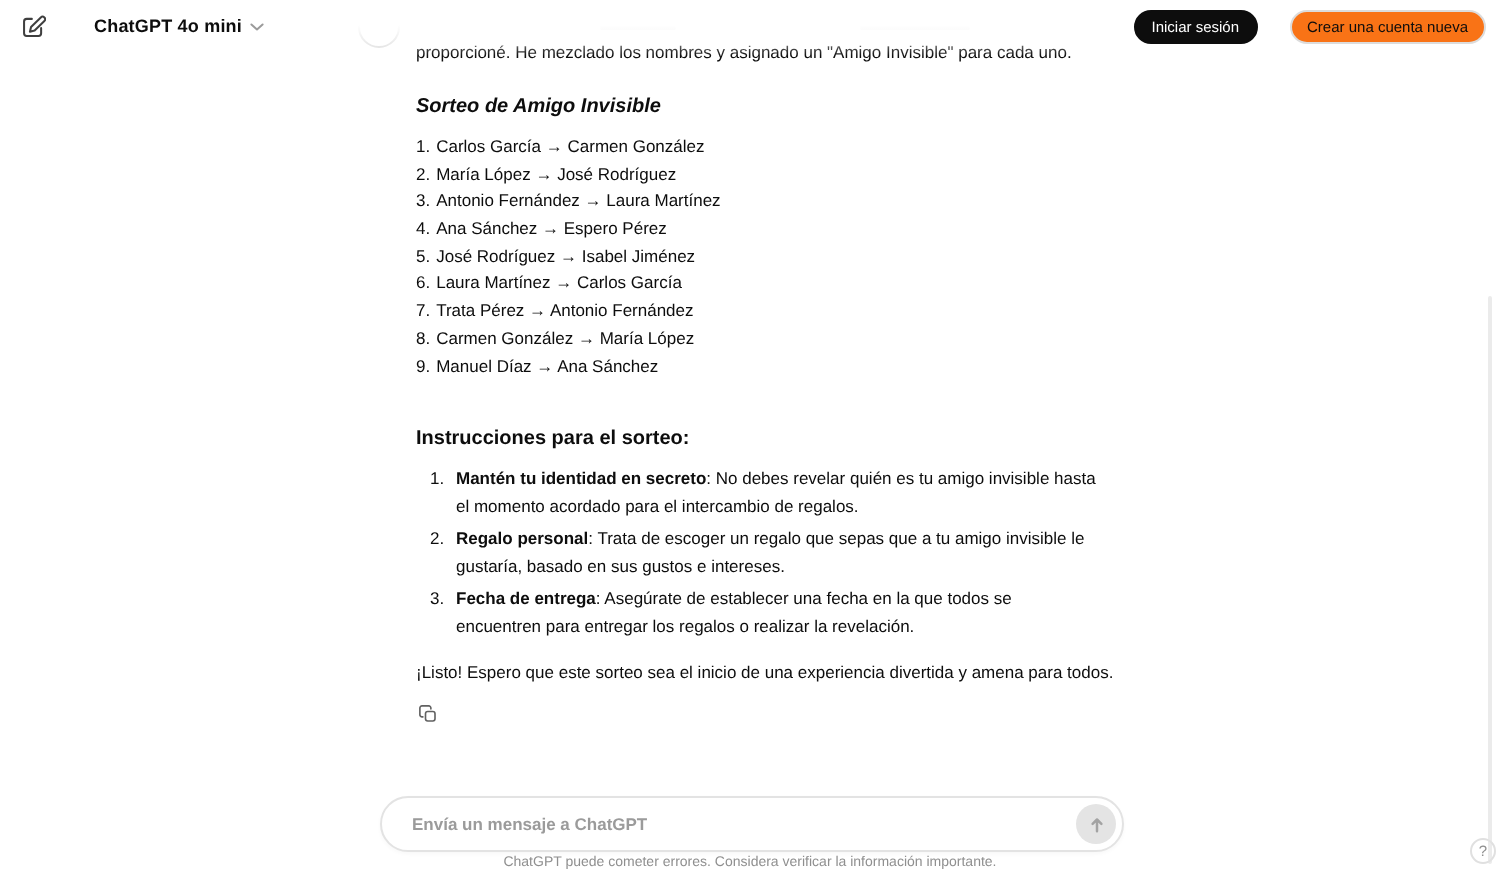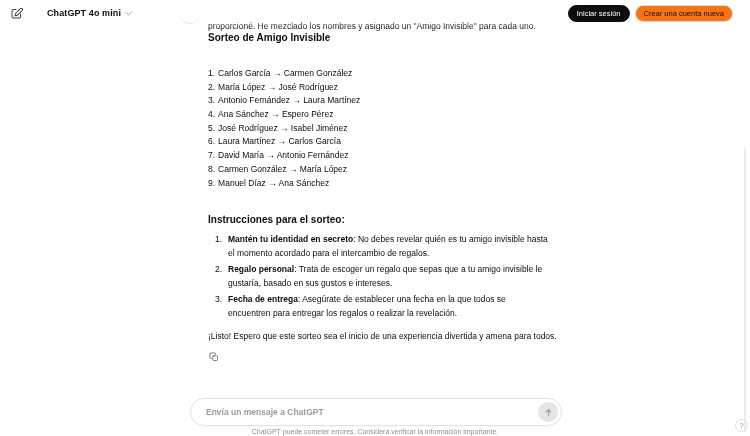--- a/index.html
+++ b/index.html
@@ -5,21 +5,21 @@
   html,body{margin:0;padding:0;background:#fff;}
   .screen{
     position:relative;width:750px;height:436px;overflow:hidden;background:#fff;
     font-family:"Liberation Sans",sans-serif;color:#0d0d0d;
   }
   
   .hdr-left{position:absolute;top:5px;left:8px;display:flex;align-items:center;gap:23px;z-index:30;}
   .icon-btn{width:16px;height:16px;display:flex;align-items:center;justify-content:center;cursor:pointer;background:none;border:none;padding:0;}
   .model-select{display:flex;align-items:center;gap:4px;cursor:pointer;}
   .model-label{font-size:9px;font-weight:600;color:#0d0d0d;letter-spacing:.1px;}
-  .hdr-right{position:absolute;top:5px;right:17px;display:flex;align-items:center;gap:5px;z-index:30;}
+  .hdr-right{position:absolute;top:5px;right:7px;display:flex;align-items:center;gap:16px;z-index:30;}
   .btn{height:17px;border-radius:999px;display:flex;align-items:center;font-size:7.5px;font-weight:500;padding:0 8px;cursor:pointer;white-space:nowrap;}
   .btn-dark{background:#0d0d0d;color:#fff;border:1px solid #0d0d0d;}
   .btn-light{background:#f97316;color:#0d0d0d;border:1px solid #dcdcdc;}
   
   .top-fade{position:absolute;top:0;left:0;right:0;height:28px;z-index:10;pointer-events:none;
     background:linear-gradient(to bottom,#fff 0%,#fff 45%,rgba(255,255,255,0) 100%);}
   
   .avatar{position:absolute;left:179px;top:3px;width:19px;height:19px;border:1px solid #dcdcdc;border-radius:50%;z-index:5;background:#fff;}
   .remnant{position:absolute;height:2px;background:#b9b9b9;opacity:.3;z-index:4;border-radius:1px;}
   .msg{position:absolute;left:0;top:0;width:750px;z-index:5;}
@@ -49,30 +49,30 @@
 
 <div class="screen">
 
   <div class="msg">
     <div class="avatar"></div>
     <div class="remnant" style="left:300px;top:13px;width:38px;"></div>
     <div class="remnant" style="left:430px;top:13px;width:55px;"></div>
 
     <div class="para" style="top:20px;">proporcioné. He mezclado los nombres y asignado un "Amigo Invisible" para cada uno.</div>
 
-    <div class="mh" style="top:31px;">Sorteo de Amigo Invisible</div>
+    <div class="mh" style="top:47px;font-style:italic;">Sorteo de Amigo Invisible</div>
 
     <div class="pairs">
       <div class="pair"><span class="pn">1.</span><span>Carlos García → Carmen González</span></div>
       <div class="pair"><span class="pn">2.</span><span>María López → José Rodríguez</span></div>
       <div class="pair"><span class="pn">3.</span><span>Antonio Fernández → Laura Martínez</span></div>
       <div class="pair"><span class="pn">4.</span><span>Ana Sánchez → Espero Pérez</span></div>
       <div class="pair"><span class="pn">5.</span><span>José Rodríguez → Isabel Jiménez</span></div>
       <div class="pair"><span class="pn">6.</span><span>Laura Martínez → Carlos García</span></div>
-      <div class="pair"><span class="pn">7.</span><span>David María → Antonio Fernández</span></div>
+      <div class="pair"><span class="pn">7.</span><span>Trata Pérez → Antonio Fernández</span></div>
       <div class="pair"><span class="pn">8.</span><span>Carmen González → María López</span></div>
       <div class="pair"><span class="pn">9.</span><span>Manuel Díaz → Ana Sánchez</span></div>
     </div>
 
     <div class="mh" style="top:213px;">Instrucciones para el sorteo:</div>
 
     <div class="ins-list">
       <div class="ins">
         <span class="in">1.</span>
         <span class="itxt"><b>Mantén tu identidad en secreto</b><span>: No debes revelar quién es tu amigo invisible hasta el momento acordado para el intercambio de regalos.</span></span>

